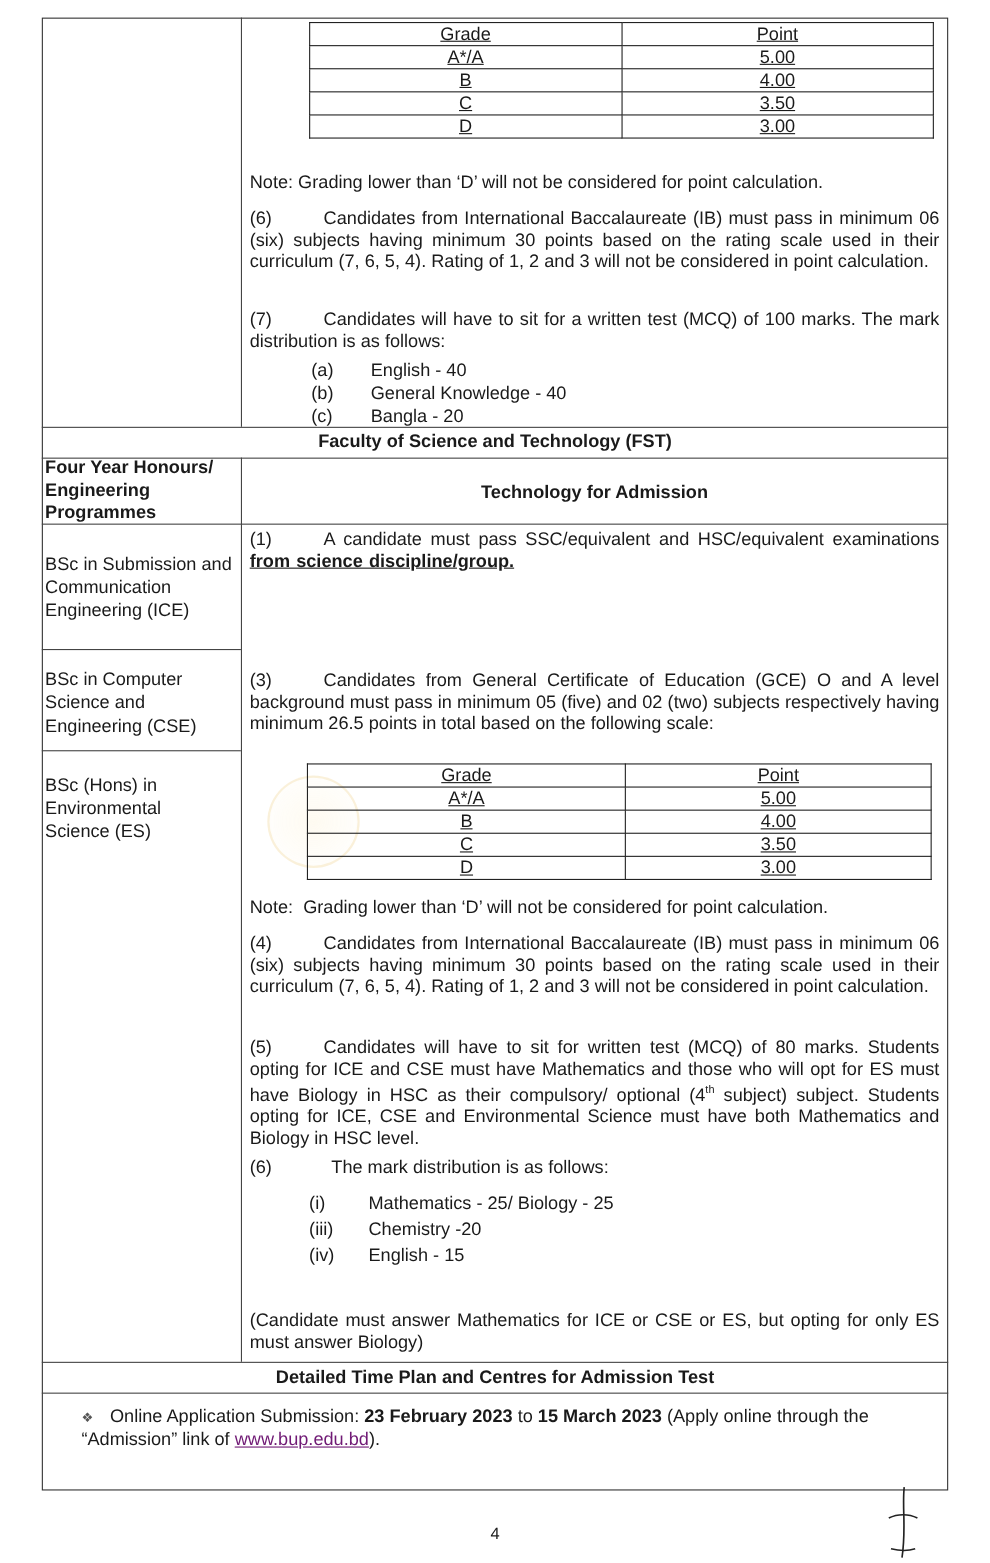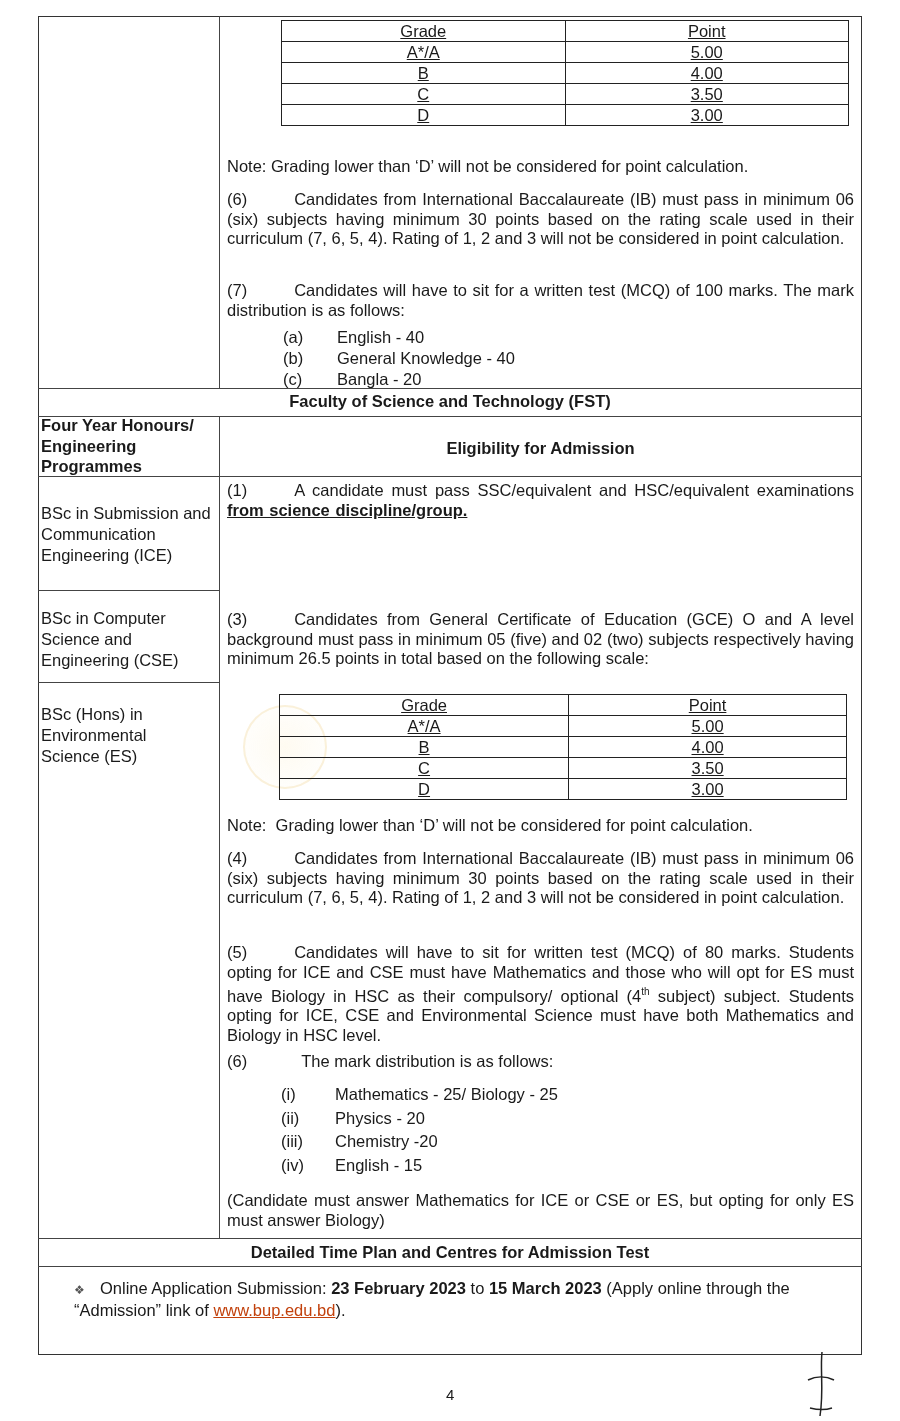--- a/index.html
+++ b/index.html
@@ -82,21 +82,21 @@
 
   <div class="txt" style="left:245px; top:327px; width:400px;">
     <span class="sub"><span class="lbl">(a)</span><span>English - 40</span></span>
     <span class="sub"><span class="lbl">(b)</span><span>General Knowledge - 40</span></span>
     <span class="sub"><span class="lbl">(c)</span><span>Bangla - 20</span></span>
   </div>
 
   <div class="txt bold center" style="left:0; top:392px; width:824px;">Faculty of Science and Technology (FST)</div>
 
   <div class="txt bold" style="left:3px; top:415px; width:175px; line-height:20.5px;">Four Year Honours/ Engineering Programmes</div>
-  <div class="txt bold center" style="left:181px; top:439px; width:643px;">Eligibility for Admission</div>
+  <div class="txt bold center" style="left:181px; top:439px; width:643px;">Technology for Admission</div>
 
   <div class="txt" style="left:3px; top:503px; width:172px; line-height:21px;">BSc in Submission and Communication Engineering (ICE)</div>
   <div class="txt" style="left:3px; top:608px; width:160px; line-height:21px;">BSc in Computer Science and Engineering (CSE)</div>
   <div class="txt" style="left:3px; top:704px; width:160px; line-height:21px;">BSc (Hons) in Environmental Science (ES)</div>
 
   <div class="watermark"></div>
 
   <div class="txt just" style="left:189px; top:481px; width:627px; text-align-last:left; word-spacing:1px;">
     <span>(1)</span><span class="tab"></span><span>A candidate must pass SSC/equivalent and HSC/equivalent examinations</span> <span class="under">from science discipline/group.</span>
   </div>
@@ -140,31 +140,30 @@
   <div class="txt just" style="left:189px; top:943px; width:627px;">
     <span>(5)</span><span class="tab"></span><span>Candidates will have to sit for written test (MCQ) of 80 marks. Students opting for ICE and CSE must have Mathematics and those who will opt for ES must have Biology in HSC as their compulsory/ optional (4</span><sup style="font-size:10px;">th</sup><span> subject) subject. Students opting for ICE, CSE and Environmental Science must have both Mathematics and Biology in HSC level.</span>
   </div>
 
   <div class="txt" style="left:189px; top:1052px; width:627px;">
     <span>(6)</span><span class="tab2"></span><span>The mark distribution is as follows:</span>
   </div>
 
   <div class="txt" style="left:243px; top:1083px; width:420px;">
     <span class="sub" style="line-height:23.5px;"><span class="lbl">(i)</span><span>Mathematics - 25/ Biology - 25</span></span>
-    <span class="sub" style="line-height:23.5px;"><span class="lbl">(ii)</span><span>Physics - 20</span></span>
     <span class="sub" style="line-height:23.5px;"><span class="lbl">(iii)</span><span>Chemistry -20</span></span>
     <span class="sub" style="line-height:23.5px;"><span class="lbl">(iv)</span><span>English - 15</span></span>
   </div>
 
   <div class="txt just" style="left:189px; top:1191px; width:627px;">(Candidate must answer Mathematics for ICE or CSE or ES, but opting for only ES must answer Biology)</div>
 
   <div class="txt bold center" style="left:0; top:1243px; width:824px;">Detailed Time Plan and Centres for Admission Test</div>
 
   <div class="txt" style="left:36px; top:1279px; width:782px;">
-    <span style="font-size:12px; color:#555; display:inline-block; width:26px;">❖</span><span>Online Application Submission: </span><span class="bold">23 February 2023</span><span> to </span><span class="bold">15 March 2023</span><span> (Apply online through the “Admission” link of </span><a class="link" style="color:#c2410c;">www.bup.edu.bd</a><span>).</span>
+    <span style="font-size:12px; color:#555; display:inline-block; width:26px;">❖</span><span>Online Application Submission: </span><span class="bold">23 February 2023</span><span> to </span><span class="bold">15 March 2023</span><span> (Apply online through the “Admission” link of </span><a class="link" style="color:#701a75;">www.bup.edu.bd</a><span>).</span>
   </div>
 </div>
 
 <div class="pagenum">4</div>
 
 <svg class="sig" width="40" height="70" viewBox="0 0 40 70">
   <path d="M22 2 C20 20, 24 40, 20 66" stroke="#222" stroke-width="1.5" fill="none"></path>
   <path d="M8 30 C16 26, 26 26, 34 30" stroke="#222" stroke-width="1.5" fill="none"></path>
   <path d="M10 58 C18 60, 26 60, 32 58" stroke="#222" stroke-width="1.5" fill="none"></path>
 </svg>

